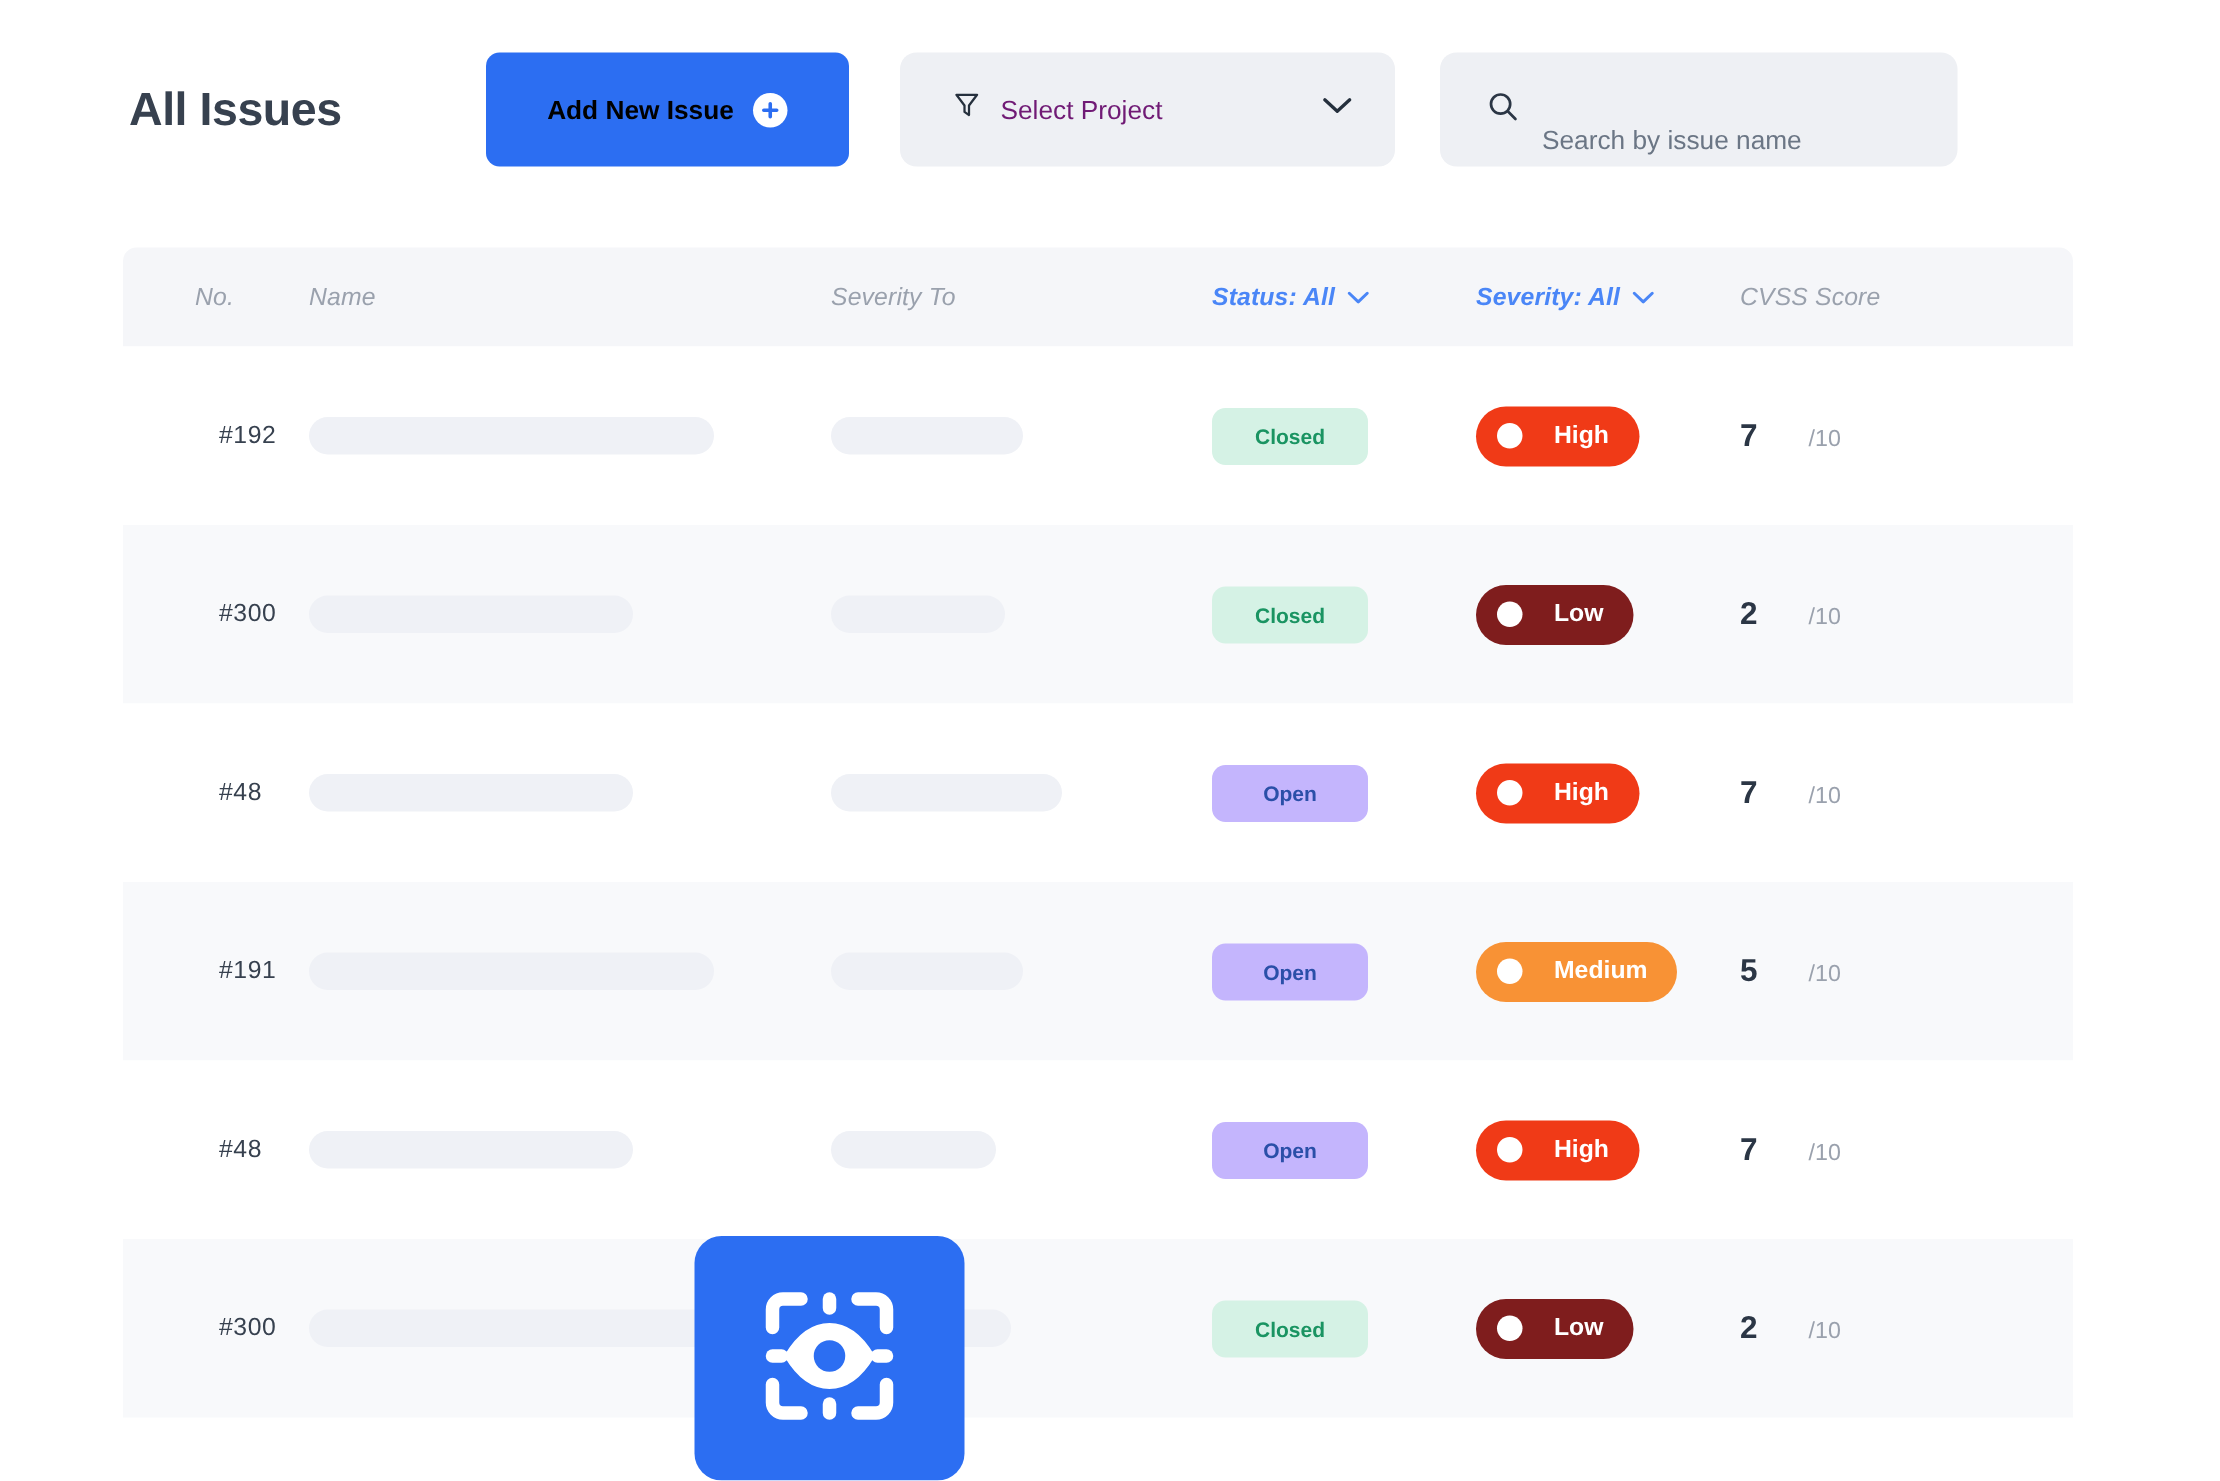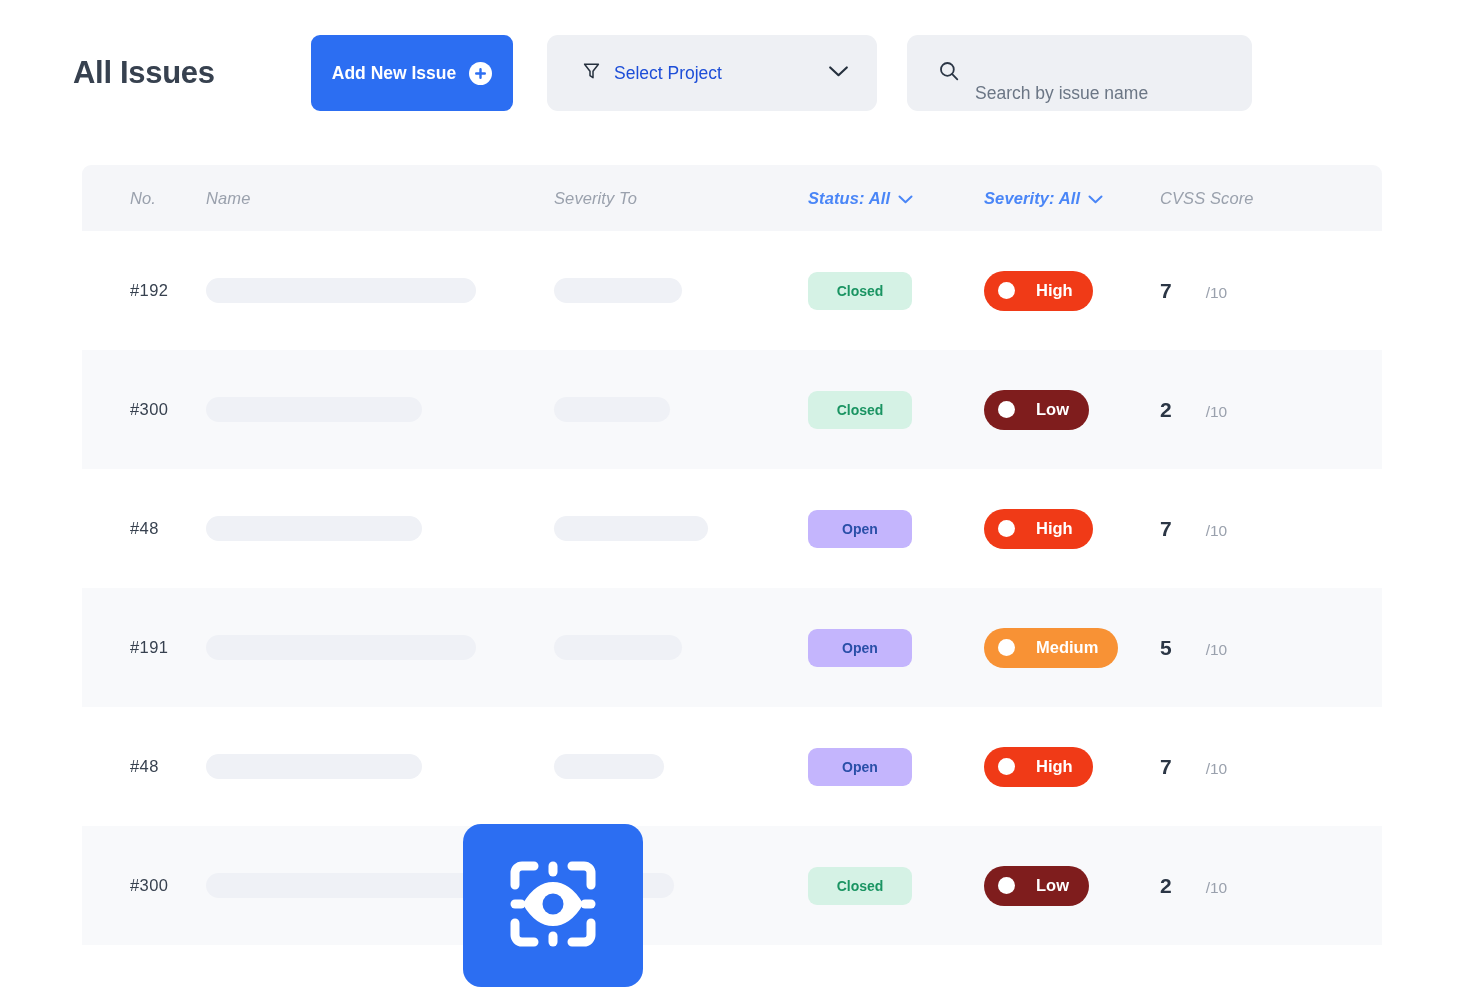--- a/index.html
+++ b/index.html
@@ -13,43 +13,43 @@
   .page {
     position: relative;
     width: 1480px;
     height: 987px;
     background: #ffffff;
   }
 
   
   .topbar {
     position: absolute;
-    left: 73px;
+    left: 86px;
     top: 22px;
     width: 1300px;
     height: 102px;
     display: flex;
     align-items: center;
   }
   .page-title {
     font-size: 31px;
     font-weight: bold;
     color: #37414f;
     letter-spacing: -0.3px;
     width: 238px;
     flex: none;
   }
   .add-btn {
     flex: none;
-    width: 202px;
+    width: 242px;
     height: 76px;
     background: #2c6ef2;
     border: none;
     border-radius: 9px;
-    color: #ffffff;
+    color: #000000;
     font-family: "Liberation Sans", sans-serif;
     font-size: 17.5px;
     font-weight: bold;
     display: flex;
     align-items: center;
     justify-content: center;
     gap: 13px;
     cursor: pointer;
   }
   .add-btn .plus-circle {
@@ -72,21 +72,21 @@
     background: #eef0f4;
     border-radius: 11px;
     display: flex;
     align-items: center;
     padding: 0 28px 0 36px;
     cursor: pointer;
   }
   .select-project .funnel { flex: none; margin-right: 14px; }
   .select-project .sp-label {
     font-size: 17.5px;
-    color: #1d4ed8;
+    color: #701a75;
     flex: 1;
   }
   .select-project .chev { flex: none; }
 
   .search-box {
     flex: none;
     width: 345px;
     height: 76px;
     margin-left: 30px;
     background: #eef0f4;
@@ -151,20 +151,21 @@
     display: inline-flex;
     align-items: center;
     gap: 8px;
     cursor: pointer;
   }
 
   .cell-no {
     font-size: 16.5px;
     color: #37414f;
     letter-spacing: 0.4px;
+    margin-left: 16px;
   }
 
   .ph {
     height: 25px;
     border-radius: 13px;
     background: #eff1f6;
   }
 
   .badge-status {
     display: inline-flex;

